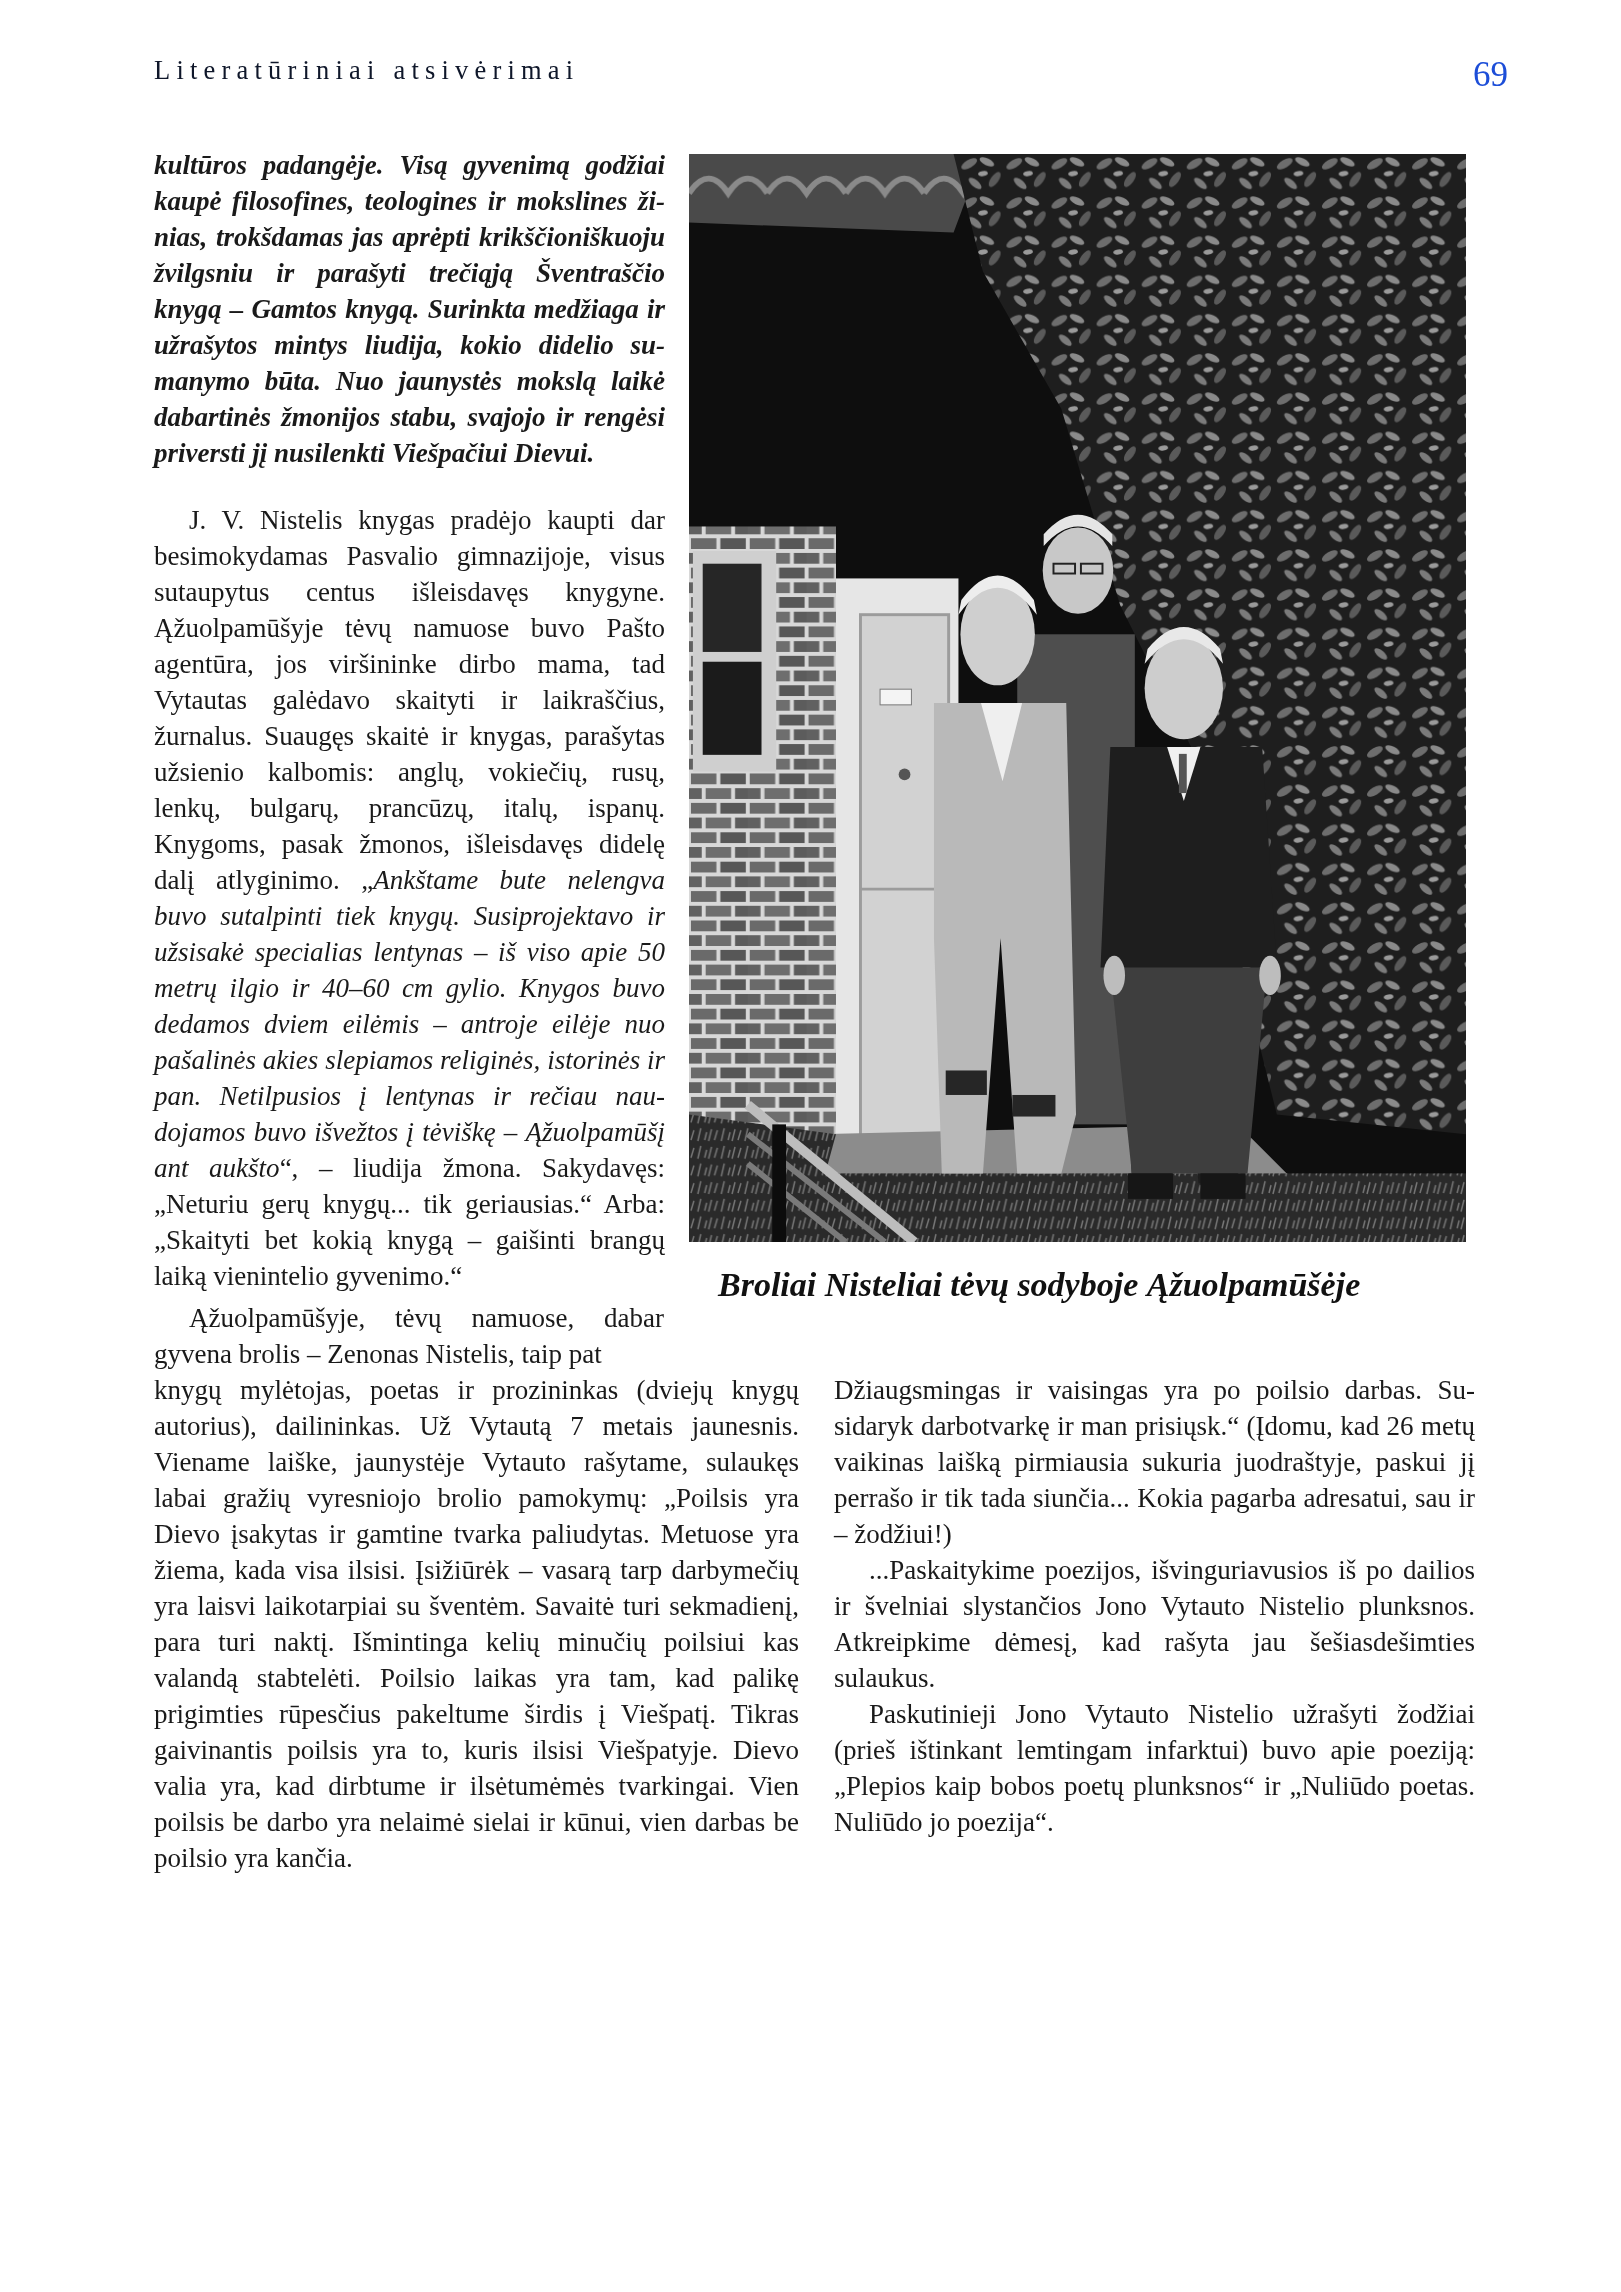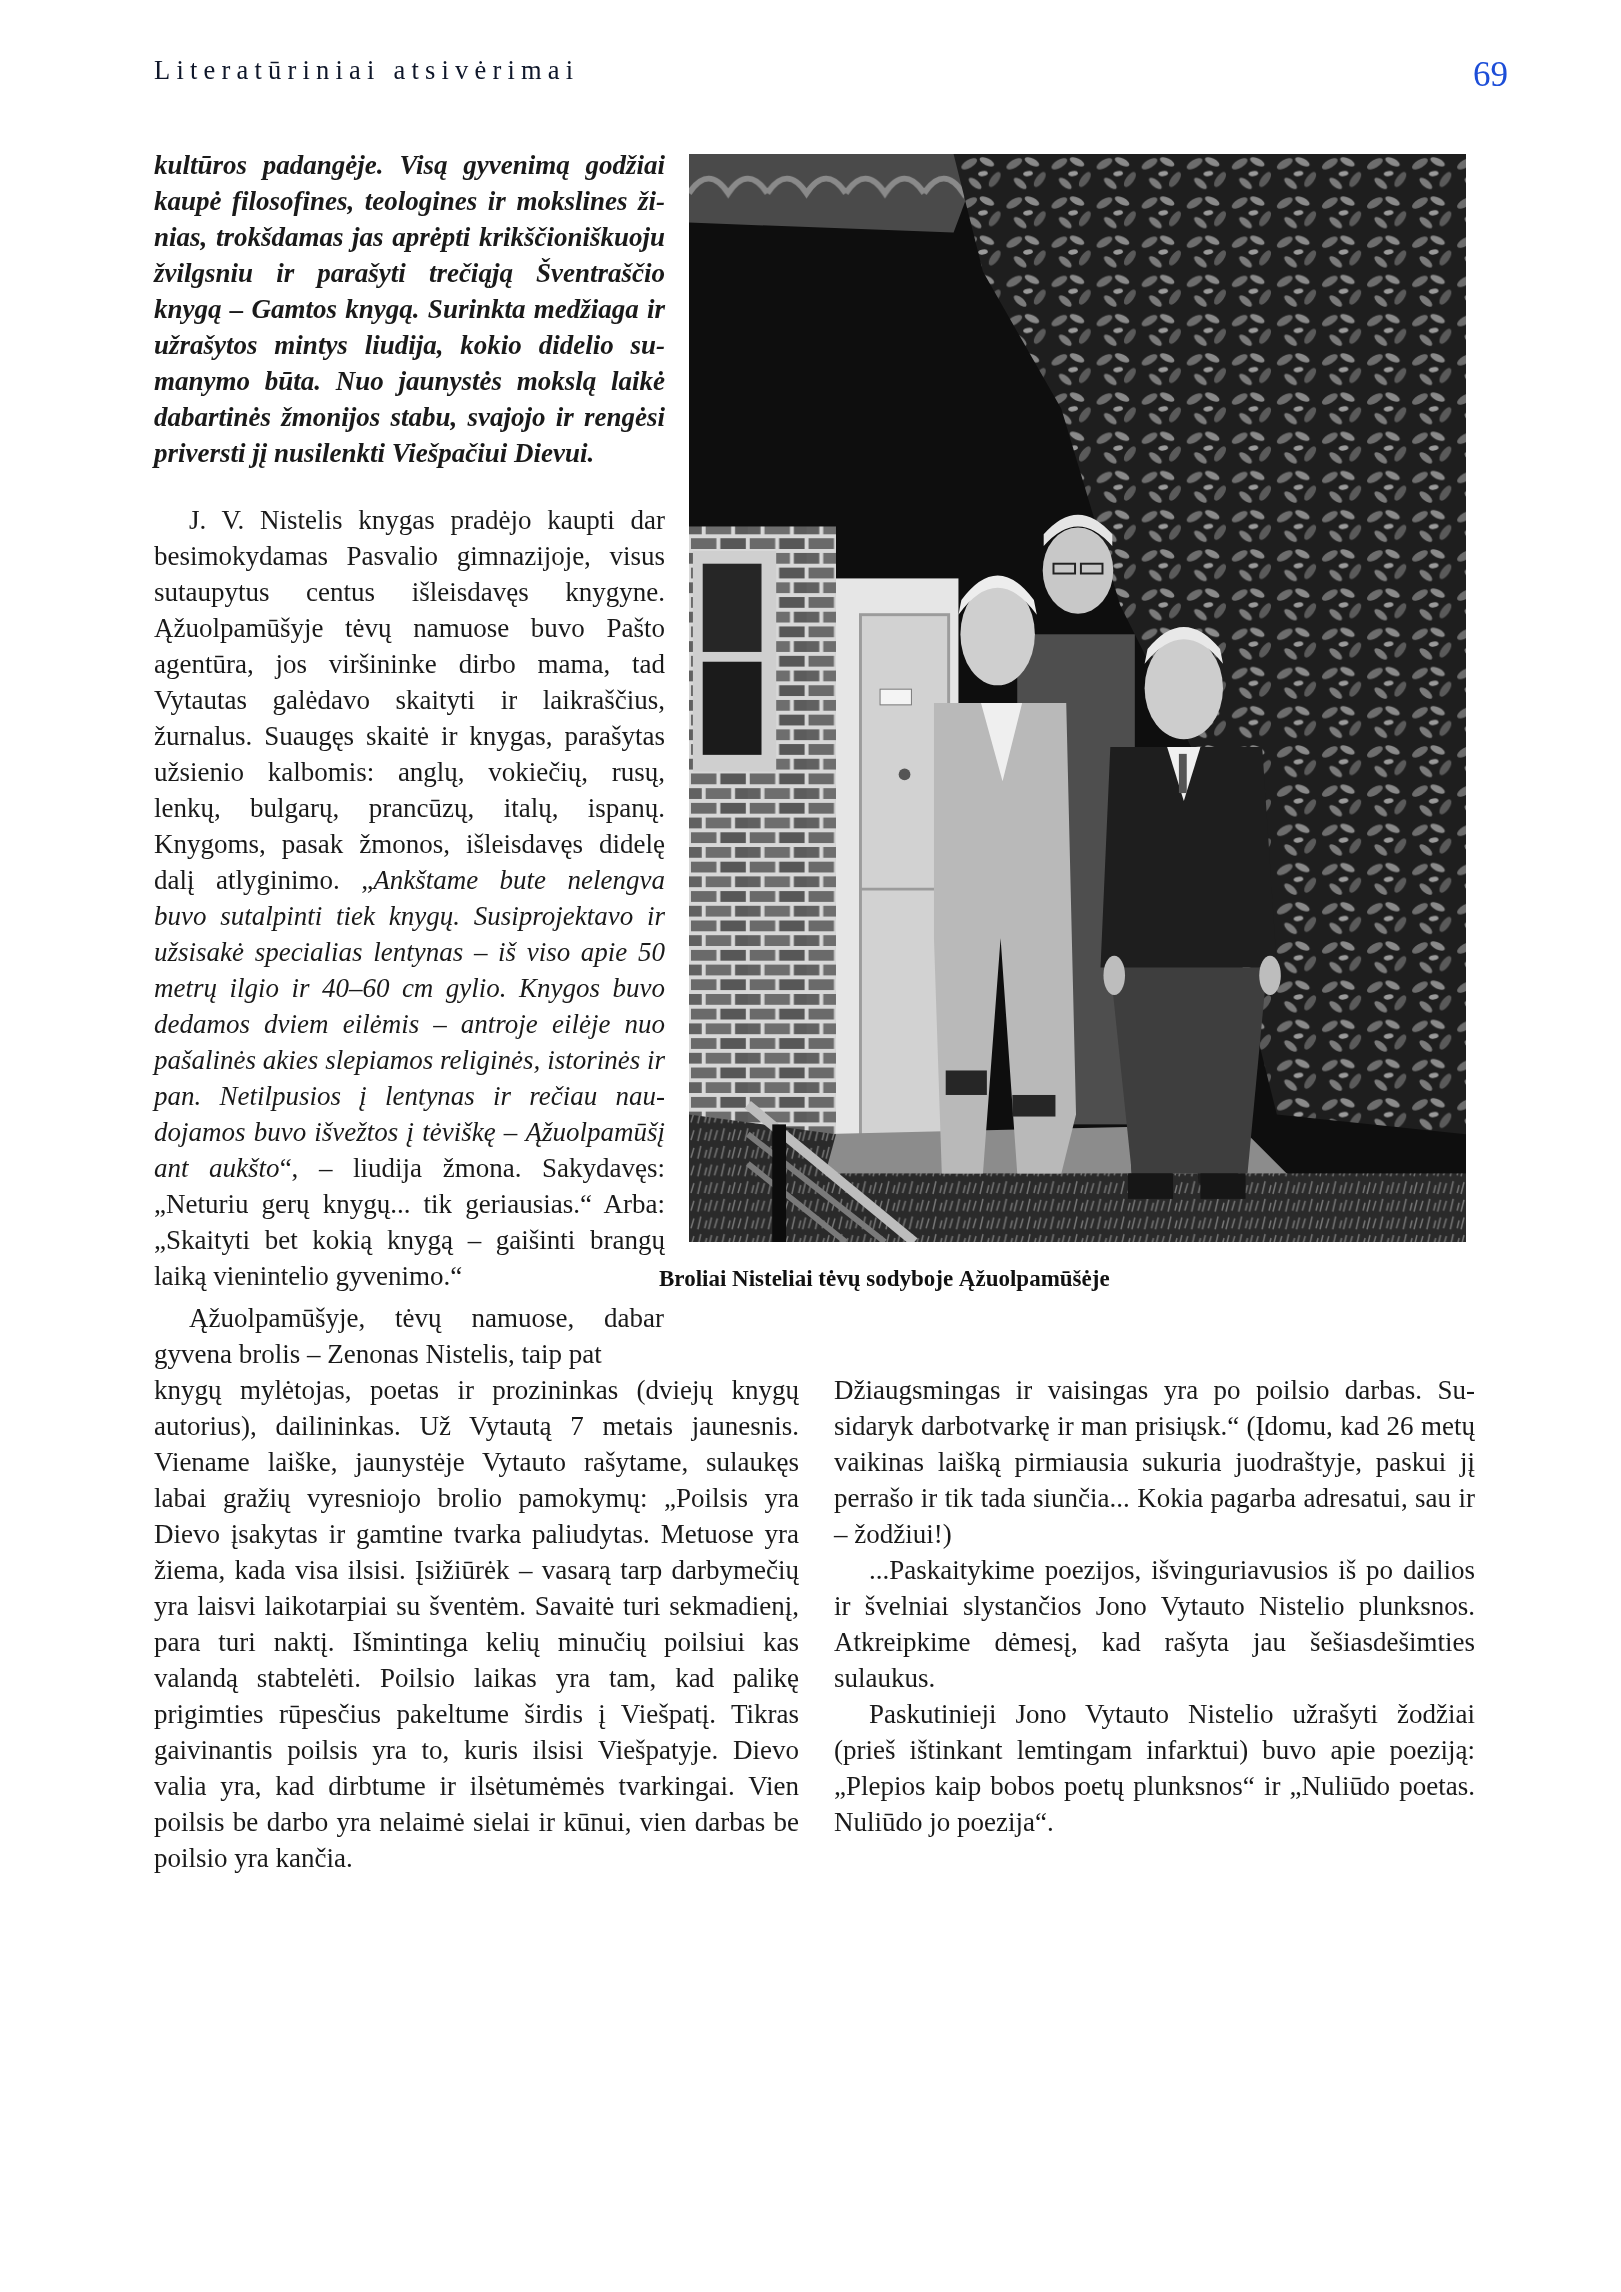--- a/index.html
+++ b/index.html
@@ -20,22 +20,22 @@
     #block-a { left: 154px; top: 147px; width: 511px; font-weight: bold; }
     #block-b { left: 154px; top: 502px; width: 511px; }
     #block-c { left: 154px; top: 1300px; width: 510px; }
     #block-d { left: 154px; top: 1372px; width: 645px; }
     #block-e { left: 834px; top: 1372px; width: 641px; }
 
     .photo { position: absolute; left: 689px; top: 154px; width: 777px; height: 1088px;
              background: #111; overflow: hidden; }
     .photo svg { display: block; width: 100%; height: 100%; }
 
-    .caption { position: absolute; left: 659px; top: 1266px; font-size: 23px; font-weight: bold;
-               color: #111; }
+    .caption { position: absolute; left: 718px; top: 1266px; font-size: 34px; font-weight: bold;
+               color: #111; font-style: italic; }
     .credit { position: absolute; left: 741px; top: 1323px; font-size: 24.5px; font-style: italic;
               color: #222; }
   </style>
 </head>
 <body>
 
 <div class="page">
 
   <div class="running-head">Literatūriniai atsivėrimai</div>
   <div class="page-number">69</div>

